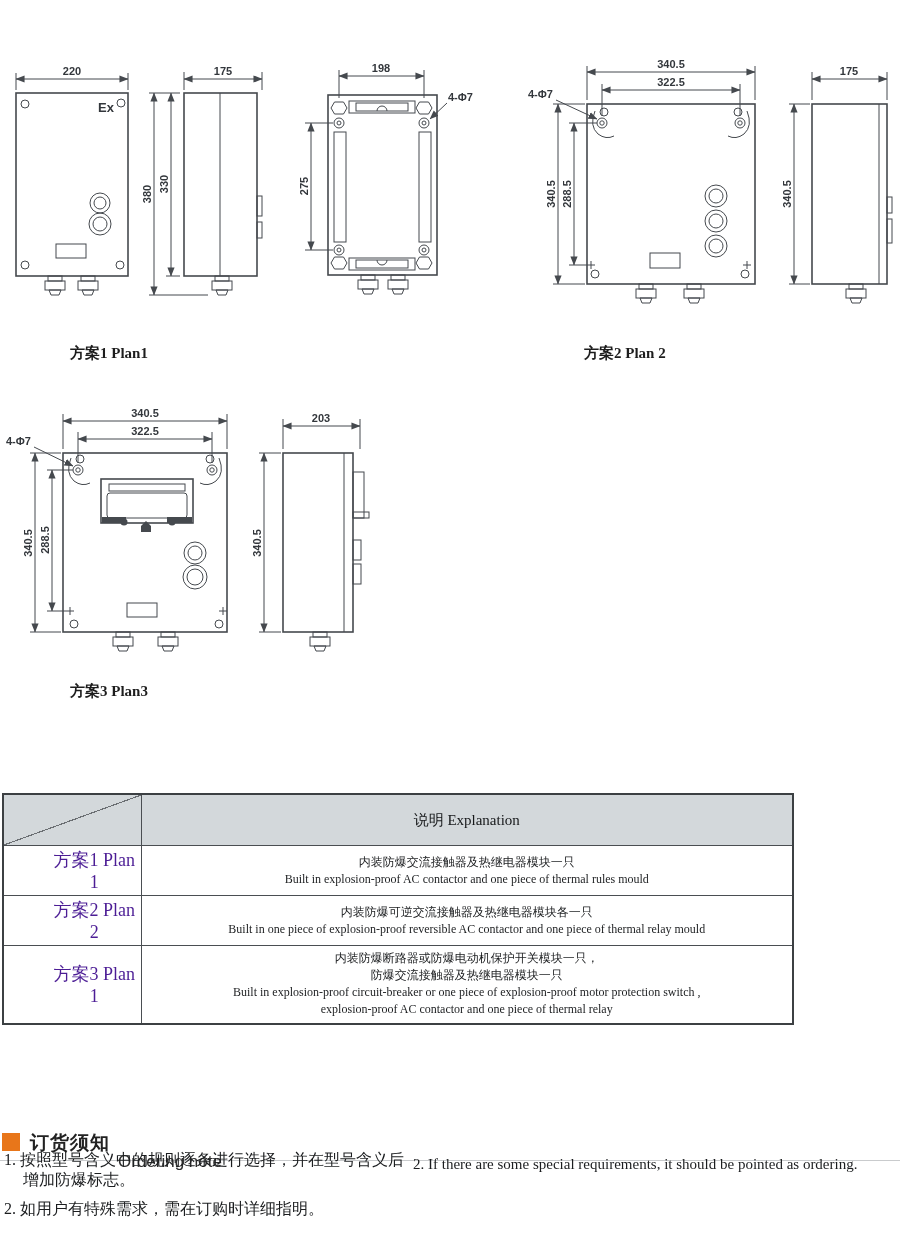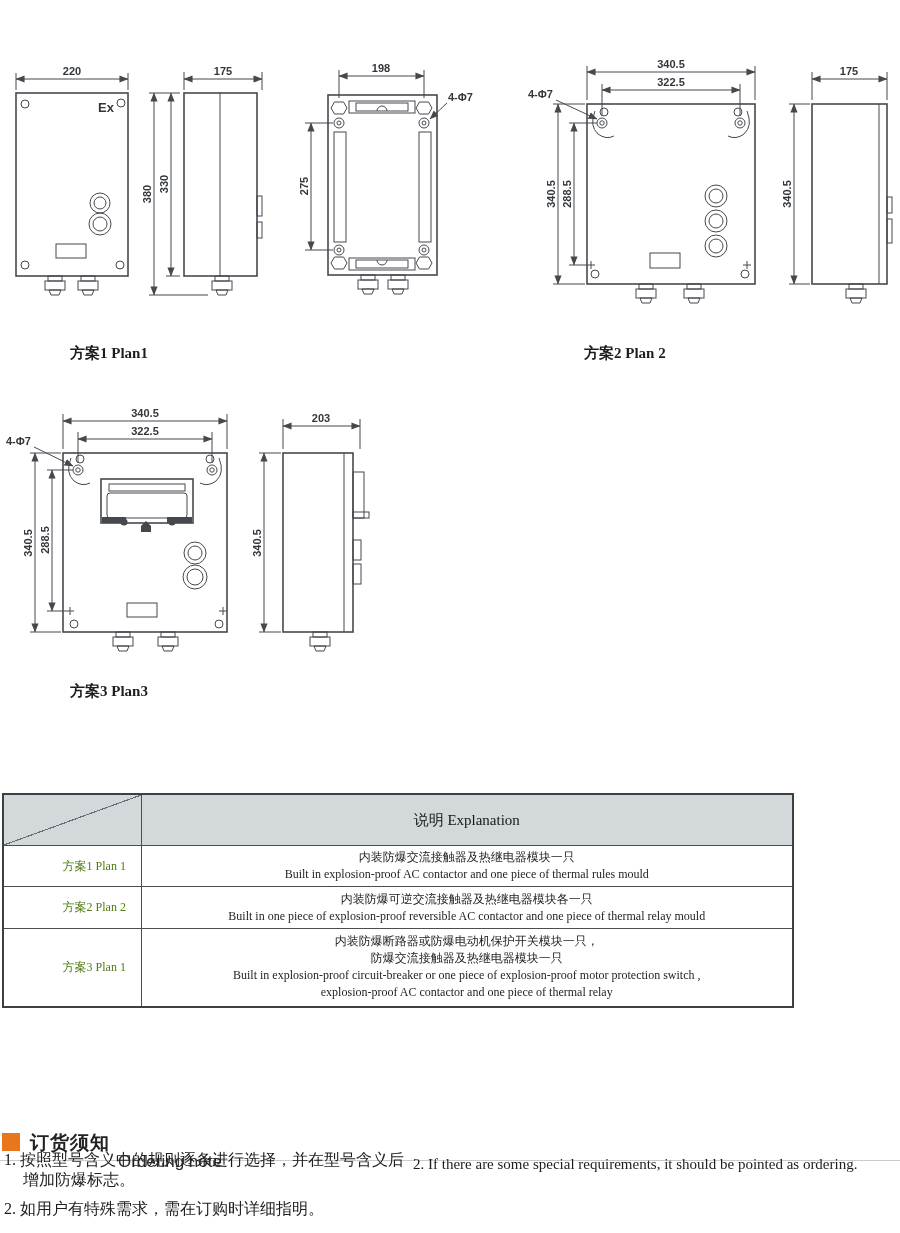--- a/index.html
+++ b/index.html
@@ -25,21 +25,21 @@
 
   .caption{position:absolute;width:160px;text-align:left;font-weight:bold;font-size:15px;color:#1d1d1d;}
 
   
   #spec-table{position:absolute;left:2px;top:750px;width:792px;border-collapse:collapse;table-layout:fixed;margin-top:43px;}
   #spec-table td{border:1px solid #4a4e52;text-align:center;vertical-align:middle;padding:2px 4px;}
   #spec-table{border:2px solid #3c4043;}
   #spec-table .hdr{background:#d3d8db;height:46px;font-size:15px;color:#16181a;}
   #spec-table .diag{background:
       linear-gradient(to bottom right,rgba(0,0,0,0) 49.4%,#6a6e72 49.4%,#6a6e72 50.6%,rgba(0,0,0,0) 50.6%),#d3d8db;}
-  #spec-table .lbl{font-size:12px;color:#4d7c0f;padding-left:48px;}
+  #spec-table .lbl{font-size:18px;color:#4c1d95;padding-left:48px;}
   #spec-table .cell div{line-height:17px;font-size:12px;color:#1c1e20;}
   .r1{height:41px}.r2{height:42px}.r3{height:78px}.r4{height:40px}
 
   
   .note-col{position:absolute;top:1150px;}
   .note-col p{margin:0 0 9px 0;padding-left:19px;text-indent:-19px;line-height:20px;
               font-size:16px;color:#1b1d1f;}
   #note-zh{left:4px;width:400px;}
   #note-en{left:413px;width:486px;}
   #note-en p{font-size:15px;line-height:28px;}

